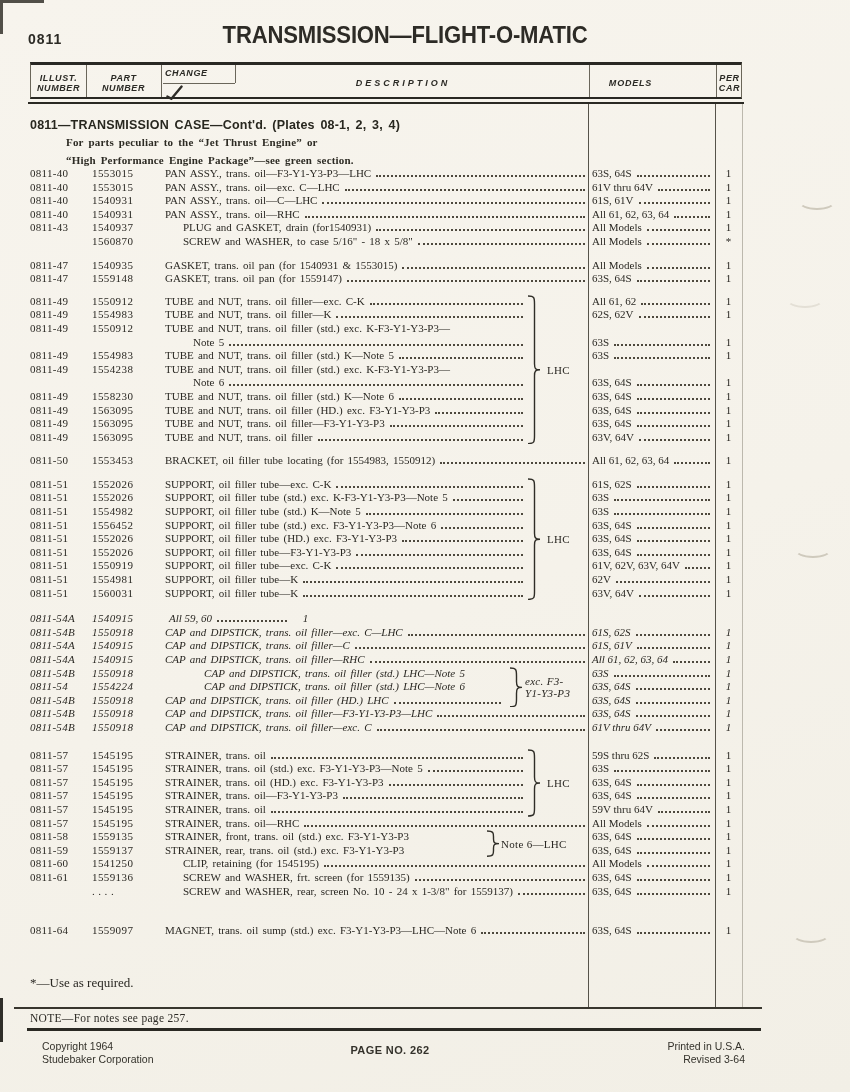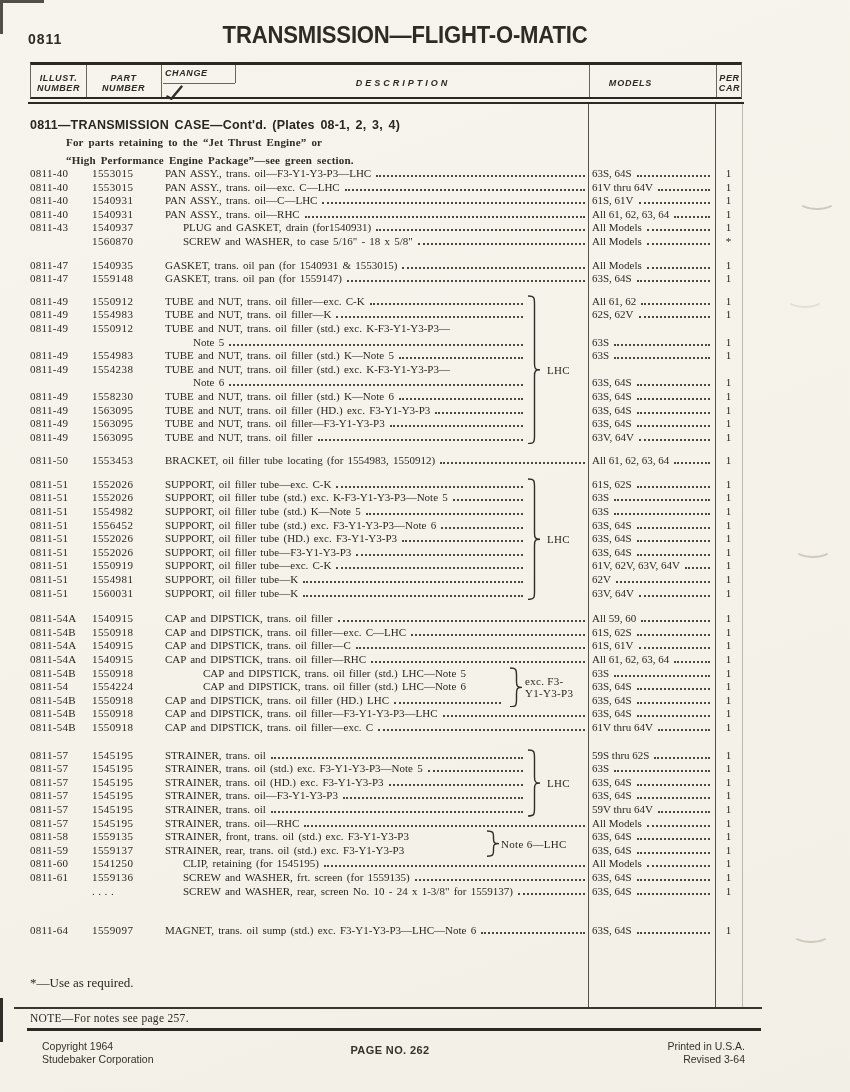--- a/index.html
+++ b/index.html
@@ -101,21 +101,21 @@
       <polyline points="1,11 5,13.5 16,2" fill="none" stroke="#2e2c27" stroke-width="2.4" stroke-linecap="round"></polyline>
     </svg>
   </div>
   <div class="dbl-rule"></div>
 
   <div class="vline" style="left:588px;top:104px;height:904px"></div>
   <div class="vline" style="left:715px;top:104px;height:904px"></div>
   <div class="vline faint" style="left:742px;top:104px;height:904px"></div>
 
   <div class="sec-head">0811—TRANSMISSION CASE—Cont'd. (Plates 08-1, 2, 3, 4)</div>
-  <div class="sec-note" style="top:136px">For parts retaining to the “Jet Thrust Engine” or</div>
+  <div class="sec-note" style="top:136px">For parts peculiar to the “Jet Thrust Engine” or</div>
   <div class="sec-note" style="top:154px">“High Performance Engine Package”—see green section.</div>
 
   <div class="tbody">
       <div class="sec" style="margin-top: 0px;">
         <div class="row">
           <span class="c-il">0811-40</span>
           <span class="c-pn">1553015</span>
           <span class="c-ds">
             <span class="desc-t">PAN ASSY., trans. oil—F3-Y1-Y3-P3—LHC</span>
             <span class="lead"></span>
@@ -492,28 +492,24 @@
             <span class="">63V, 64V</span>
             <span class="lead"></span>
           </span>
           <span class="c-pc">1</span>
         </div>
         <svg class="brace" width="15" height="122.39999999999999" style="left: 497px; top: 0px;">
           <path d="M1,1 C7.5,1 7.5,3 7.5,9 L7.5,55.199999999999996 C7.5,60.199999999999996 8.5,61.199999999999996 13,61.199999999999996 C8.5,61.199999999999996 7.5,62.199999999999996 7.5,67.19999999999999 L7.5,113.39999999999999 C7.5,119.39999999999999 7.5,121.39999999999999 1,121.39999999999999"></path>
         </svg>
         <div class="brace-label" style="left: 517px; top: 61.2px;">LHC</div>
       </div>
-      <div class="sec" style="margin-top: 12px;">
+      <div class="sec" style="margin-top: 12px; font-style: italic;">
         <div class="row">
           <span class="c-il">0811-54A</span>
           <span class="c-pn">1540915</span>
-          <span class="c-ds">
-            <span class="desc-t">CAP and DIPSTICK, trans. oil filler</span>
-            <span class="lead"></span>
-          </span>
           <span class="c-md">
             <span class="">All 59, 60</span>
             <span class="lead"></span>
           </span>
           <span class="c-pc">1</span>
         </div>
         <div class="row">
           <span class="c-il">0811-54B</span>
           <span class="c-pn">1550918</span>
           <span class="c-ds">

